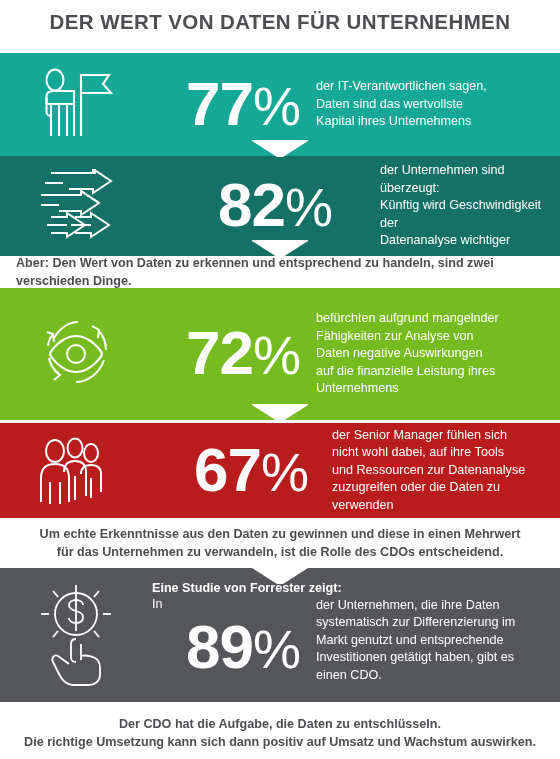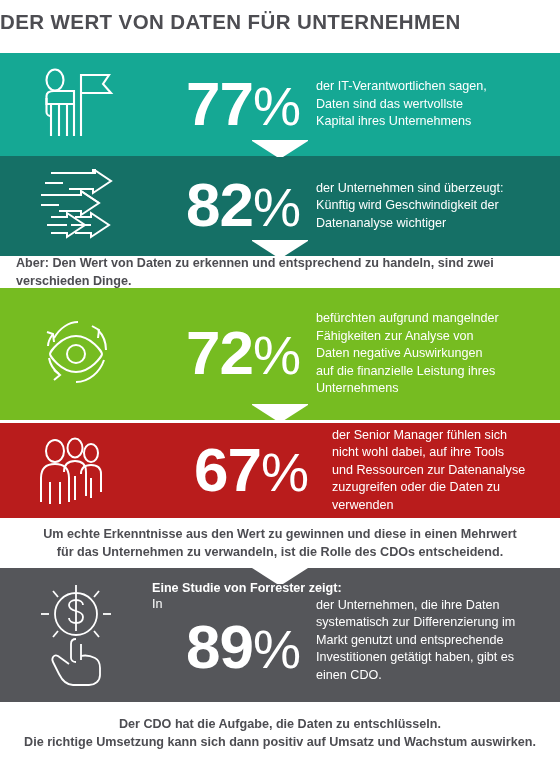--- a/index.html
+++ b/index.html
@@ -17,21 +17,21 @@
   }
   .page {
     width: 560px;
     height: 759px;
     position: relative;
     background: #ffffff;
   }
 
   
   .title {
-    text-align: left;
+    text-align: center;
     font-size: 20.5px;
     font-weight: bold;
     letter-spacing: 0.4px;
     color: #4d4d52;
     padding-top: 9px;
     line-height: 26px;
   }
 
   
   .band {
@@ -78,21 +78,21 @@
     transform: translateX(-50%);
     bottom: -1px;
     width: 56px;
     height: 17px;
     z-index: 5;
   }
   .notch svg { display: block; }
 
   
   .bg-teal    { background: #15a894; }
-  .bg-dteal   { background: #157066; }
+  .bg-dteal   { background: #157066; gap: 32px; }
   .bg-green   { background: #76bc21; }
   .bg-mteal   { background: #b91c1c; gap: 8px; }
   .bg-gray    { background: #55565a; }
 
   
   .statement {
     font-weight: bold;
     color: #4d4d52;
     font-size: 12.6px;
     line-height: 18px;
@@ -306,21 +306,21 @@
     </div>
     <div class="pct"><span>67</span><span class="sym">%</span></div>
     <div class="desc" style="white-space:pre-line;">der Senior Manager fühlen sich
 nicht wohl dabei, auf ihre Tools
 und Ressourcen zur Datenanalyse
 zuzugreifen oder die Daten zu
 verwenden</div>
   </div>
 
   <div class="statement" style="height:50px;flex-direction:column;">
-    <span>Um echte Erkenntnisse aus den Wert zu gewinnen und diese in einen Mehrwert</span>
+    <span>Um echte Erkenntnisse aus den Daten zu gewinnen und diese in einen Mehrwert</span>
     <span>für das Unternehmen zu verwandeln, ist die Rolle des CDOs entscheidend.</span>
   </div>
 
   <div class="gray-wrap bg-gray" style="height:134px;justify-content:flex-end;">
     <div class="icon-col">
       <span>
         <svg class="ico" width="94" height="110" viewBox="0 0 94 110" fill="none" stroke="#ffffff" stroke-width="1.8">
           <circle cx="47" cy="34" r="21"></circle>
           <path d="M54 25 C54 22 51 20 47 20 C43 20 40 22 40 25 C40 28 43 30 47 31 C51 32 54 34 54 37 C54 41 51 43 47 43 C43 43 40 41 40 38"></path>
           <path d="M47 14 L47 51"></path>

